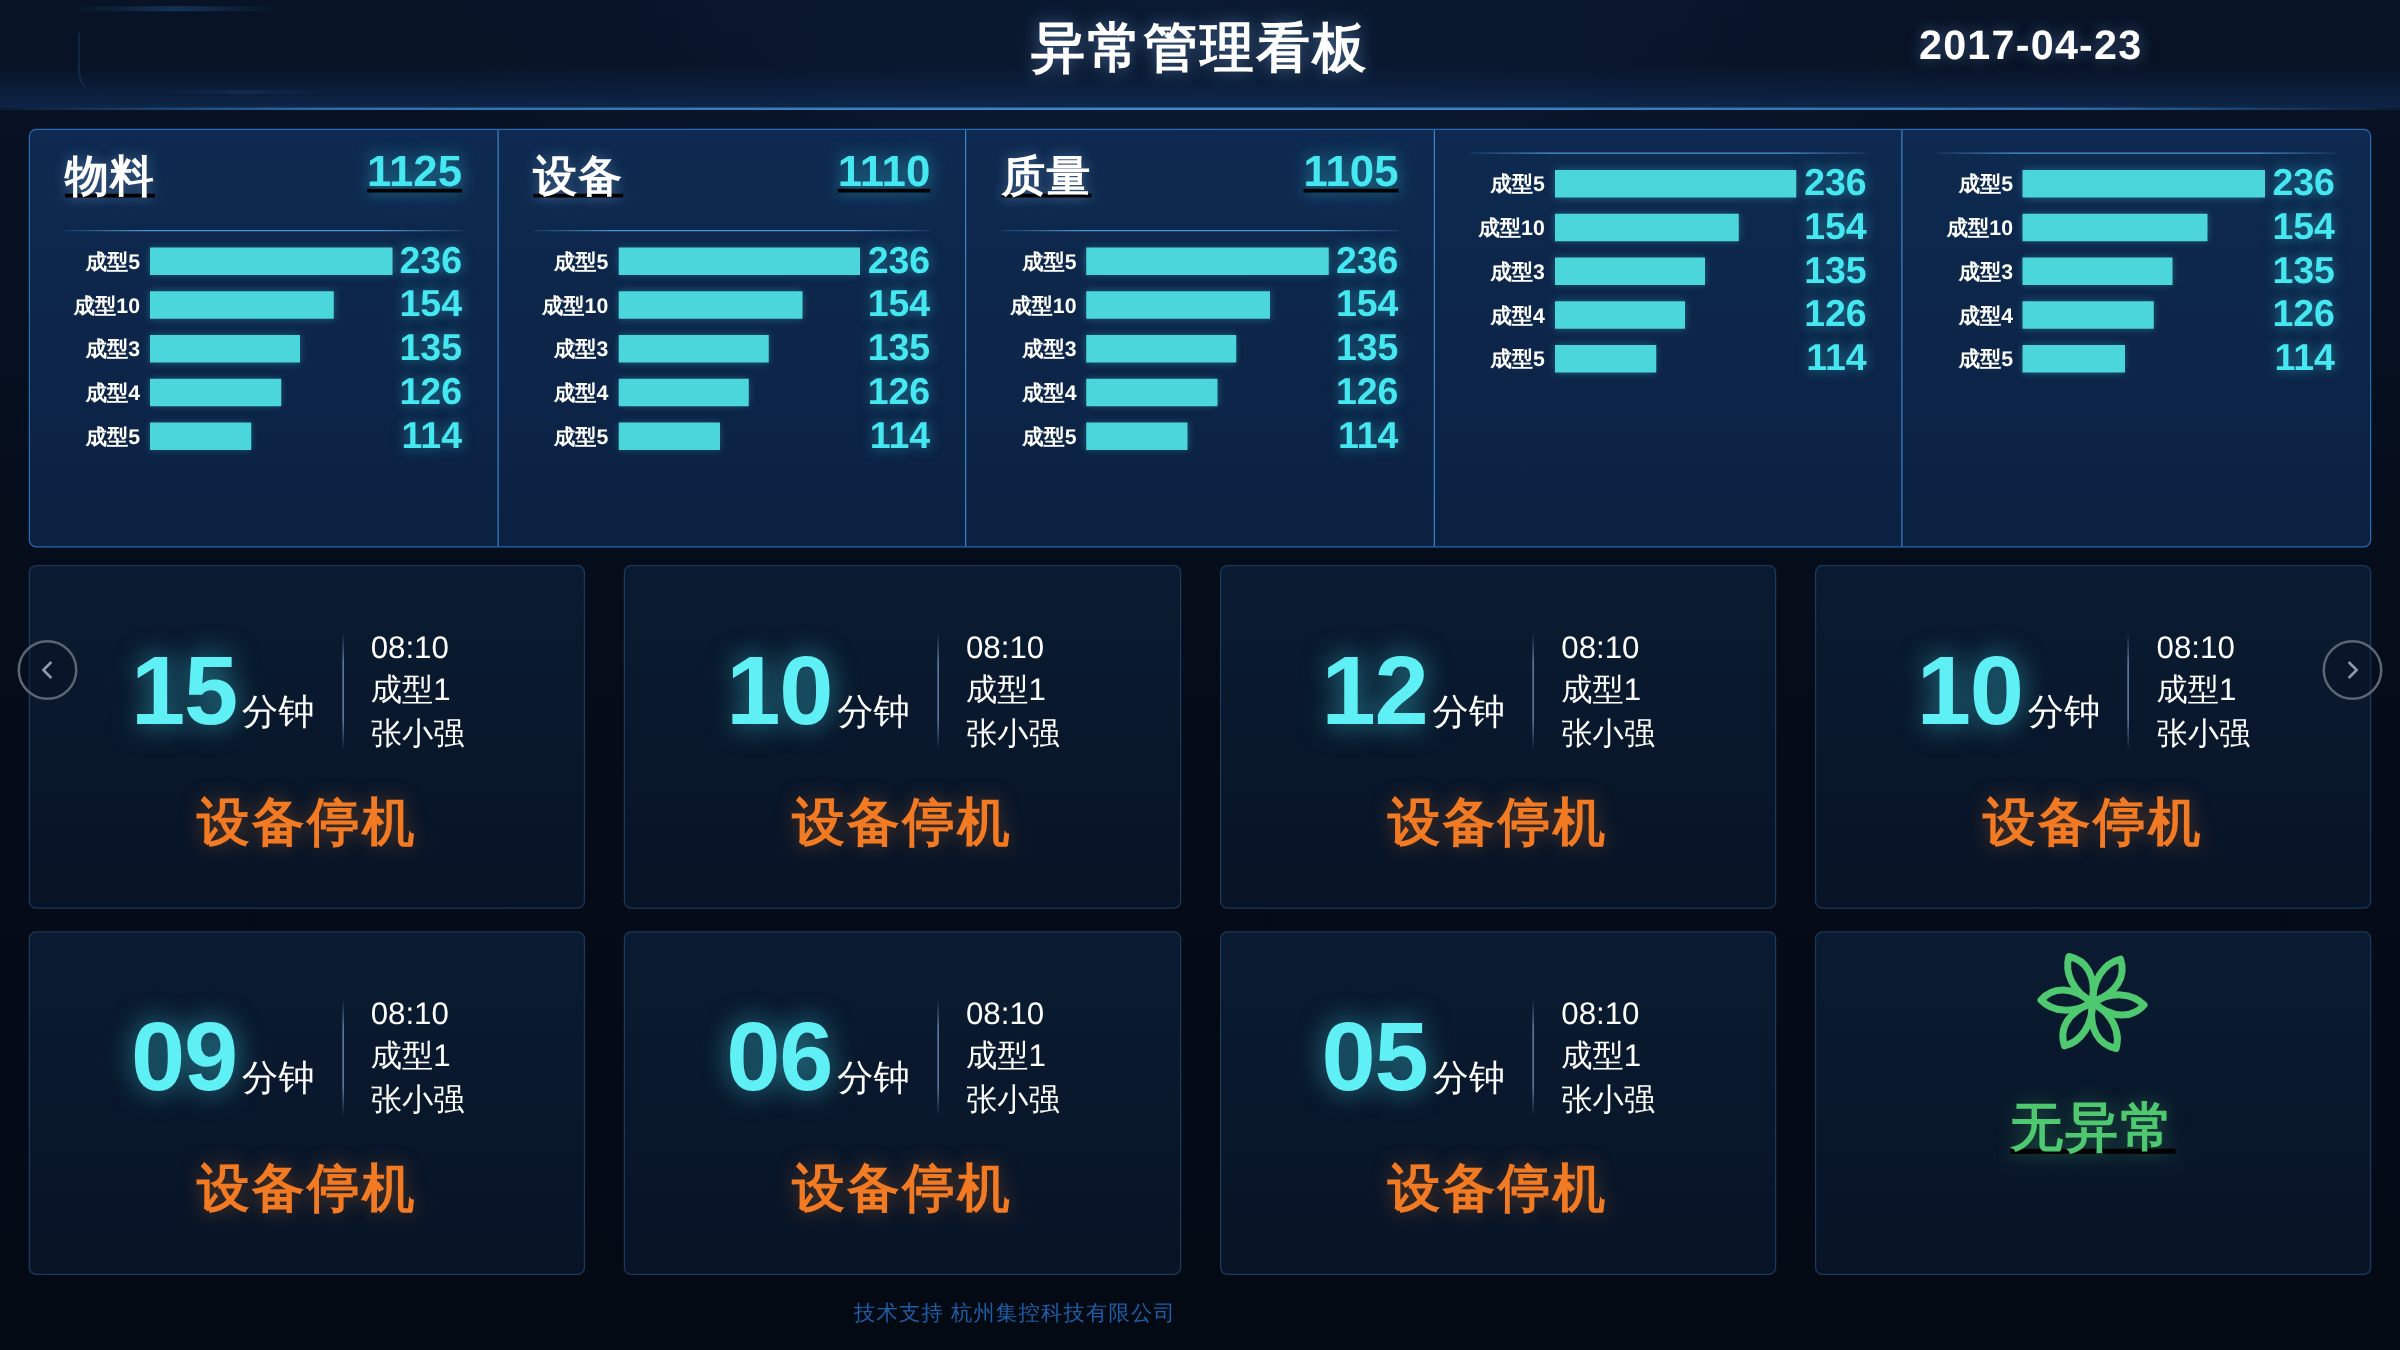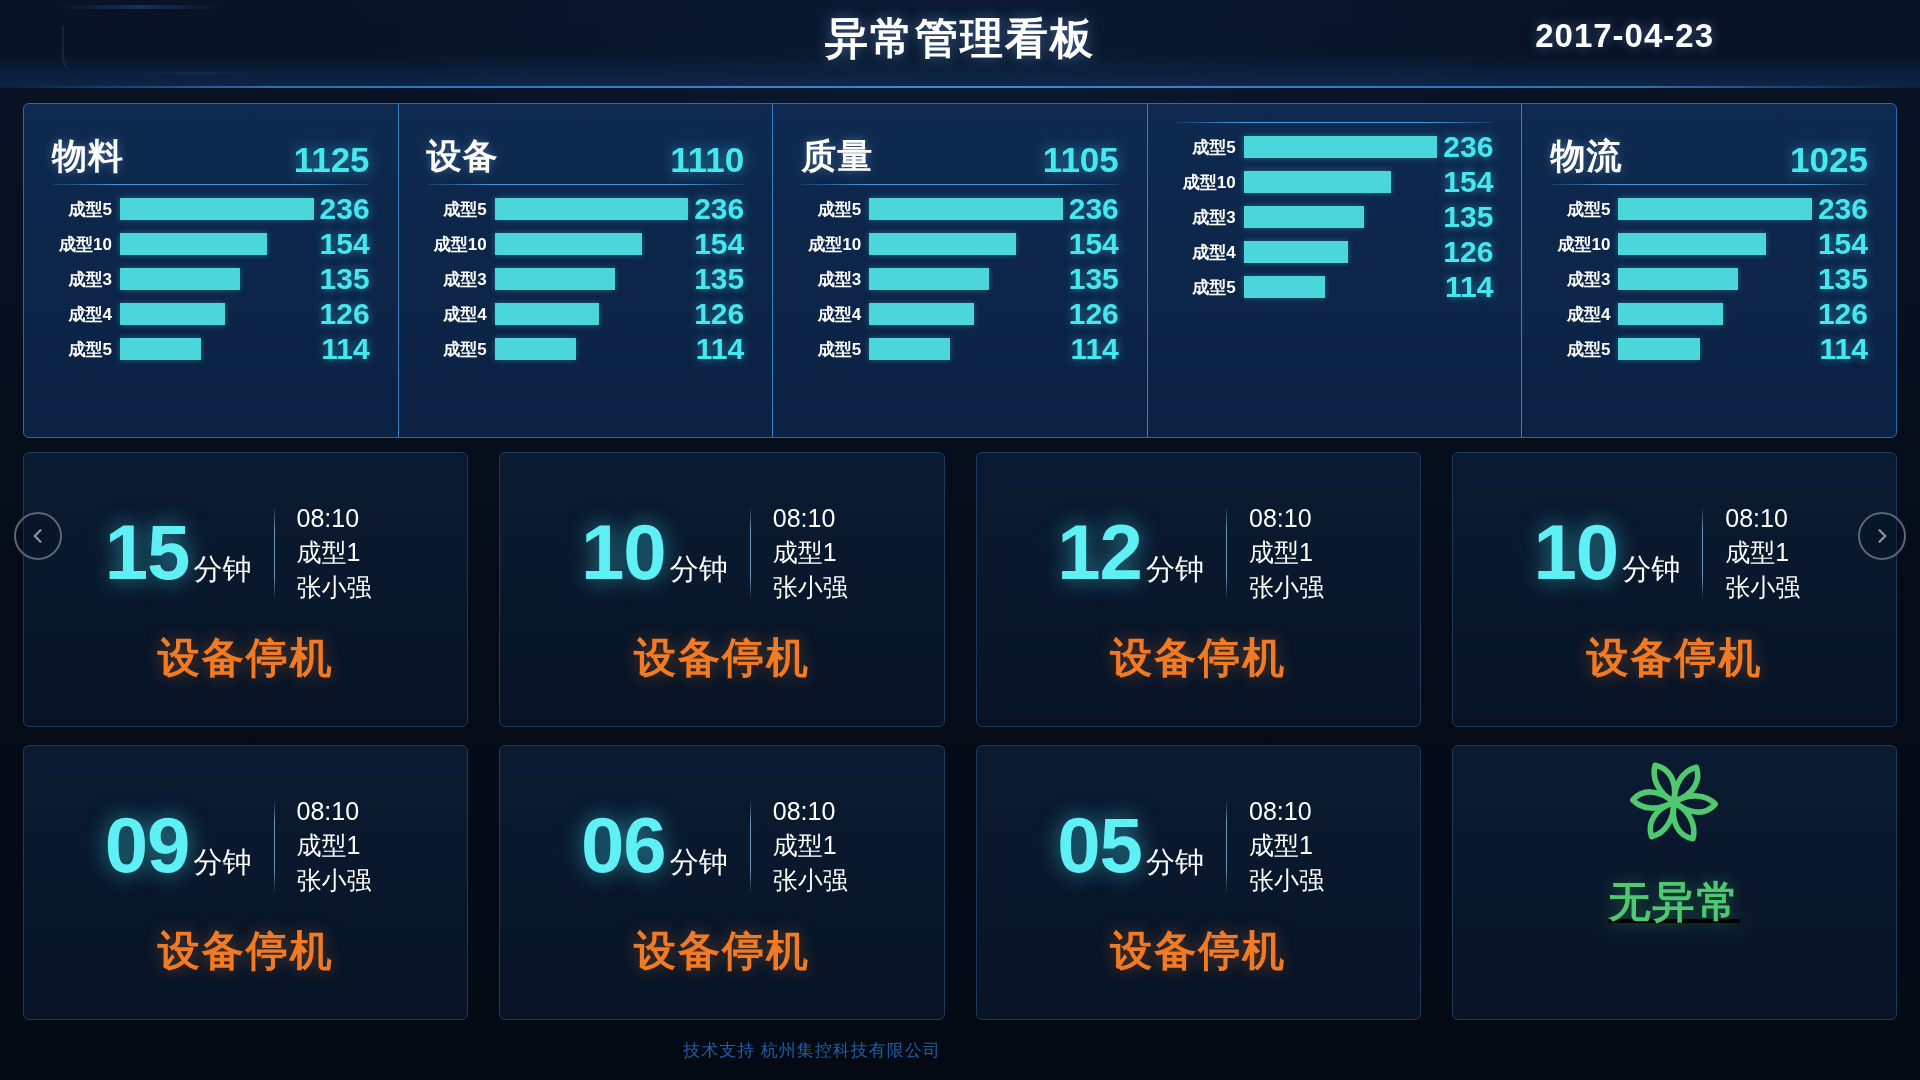--- a/index.html
+++ b/index.html
@@ -63,22 +63,23 @@
     border-radius: 6px;
     display: flex;
   }
   .kpi-panel {
     flex: 1 1 0;
     position: relative;
     padding: 14px 28px 10px 28px;
   }
   .kpi-panel + .kpi-panel { border-left: 1px solid #3b7fc4; }
   .kpi-head {
-    display: flex; align-items: flex-end; justify-content: space-between;
+    display: flex; align-items: flex-start; justify-content: space-between;
     height: 62px;
+    text-decoration: underline;
   }
   .kpi-title {
     font-size: 35px; font-weight: bold; color: #ffffff;
     letter-spacing: 1px;
     text-shadow: 0 0 10px rgba(160,210,255,0.35);
   }
   .kpi-total {
     font-size: 35px; font-weight: bold; color: #45e8f0;
     letter-spacing: 0px;
     text-shadow: 0 0 14px rgba(60,225,240,0.55);
@@ -367,24 +368,20 @@
           <div class="kpi-row">
             <div class="kpi-row-label">成型5</div>
             <div class="kpi-bar-track">
               <div class="kpi-bar-fill" style="width: 42%; background: rgb(74, 214, 218);"></div>
             </div>
             <div class="kpi-row-value">114</div>
           </div>
         </div>
       </div>
       <div class="kpi-panel">
-        <div class="kpi-head">
-          <div class="kpi-title">物流</div>
-          <div class="kpi-total">1025</div>
-        </div>
         <div class="kpi-sep"></div>
         <div class="kpi-rows">
           <div class="kpi-row">
             <div class="kpi-row-label">成型5</div>
             <div class="kpi-bar-track">
               <div class="kpi-bar-fill" style="width: 100%; background: rgb(74, 214, 218);"></div>
             </div>
             <div class="kpi-row-value">236</div>
           </div>
           <div class="kpi-row">

